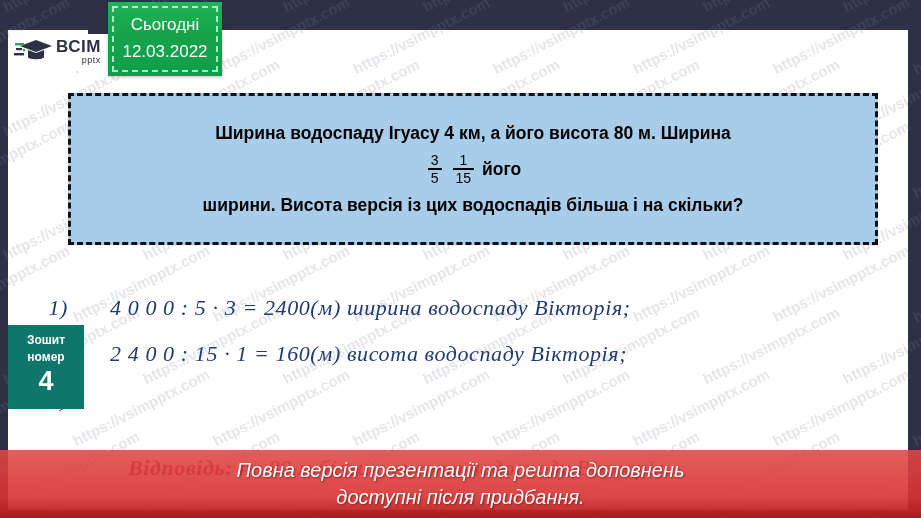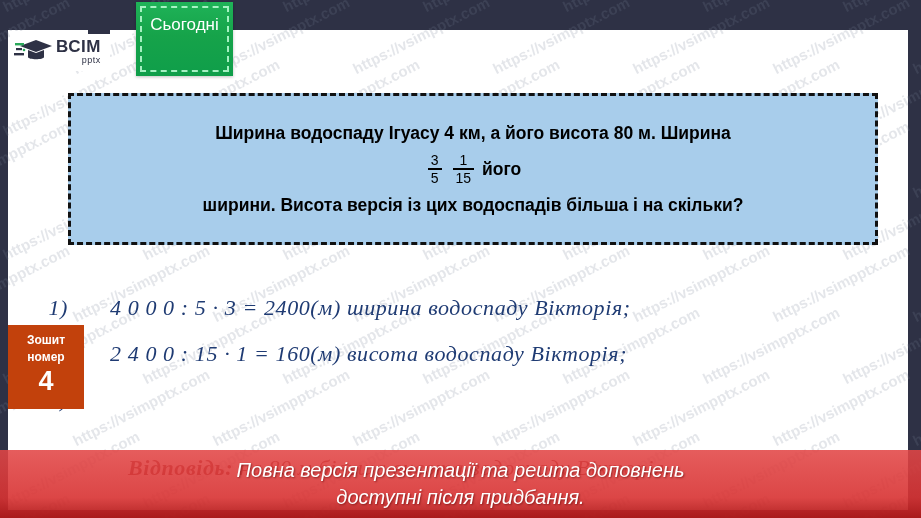--- a/index.html
+++ b/index.html
@@ -78,25 +78,24 @@
     font-size:17px;font-weight:700;color:#2e3145;letter-spacing:.5px;
   }
   .logo .sub{
     font-size:9px;color:#2e3145;letter-spacing:.5px;text-align:right;
     margin-top:1px;
   }
   
   .datetag{
     position:absolute;
     left:108px;top:2px;
-    width:97px;height:74px;
+    width:114px;height:74px;
     background:linear-gradient(180deg,#1fb358 0%,#16a34a 45%,#0f9e4a 100%);
     z-index:10;
     box-shadow:0 1px 3px rgba(0,0,0,.25);
-    margin-left:28px;
   }
   .datetag:before{
     content:"";
     position:absolute;inset:4px;
     border:2px dashed rgba(190,255,215,.85);
   }
   .datetag .d1,.datetag .d2{
     position:absolute;left:0;right:0;text-align:center;
     color:#ffffff;font-size:17px;font-weight:400;
   }
@@ -171,21 +170,21 @@
     color:#8c2b2b;
     font-size:22px;
     letter-spacing:.6px;
   }
   .answer .lbl{margin-left:120px;font-weight:700;}
   
   .notebook{
     position:absolute;
     left:8px;top:325px;
     width:76px;height:84px;
-    background:#c2410c;
+    background:#0f766e;
     z-index:11;
     text-align:center;
     color:#ffffff;
   }
   .notebook .l1{font-size:12px;font-weight:700;margin-top:8px;}
   .notebook .l2{font-size:12px;font-weight:700;margin-top:3px;}
   .notebook .n{font-size:27px;font-weight:700;margin-top:4px;line-height:1;}
   
   .preview{
     position:absolute;
@@ -353,20 +352,21 @@
       </svg>
     </div>
     <div class="txt">
       <div class="brand">ВСІМ</div>
       <div class="sub">pptx</div>
     </div>
   </div>
 
   <div class="datetag">
     <div class="d1">Сьогодні</div>
+    <div class="d2">12.03.2022</div>
   </div>
 
   <div class="task">
     <div class="inner">
       <span>Ширина водоспаду Ігуасу 4 км, а його висота 80 м. Ширина</span><br>
       <span class="frac">
         <span class="num">3</span>
         <span class="den">5</span>
       </span>
       <span class="frac">

